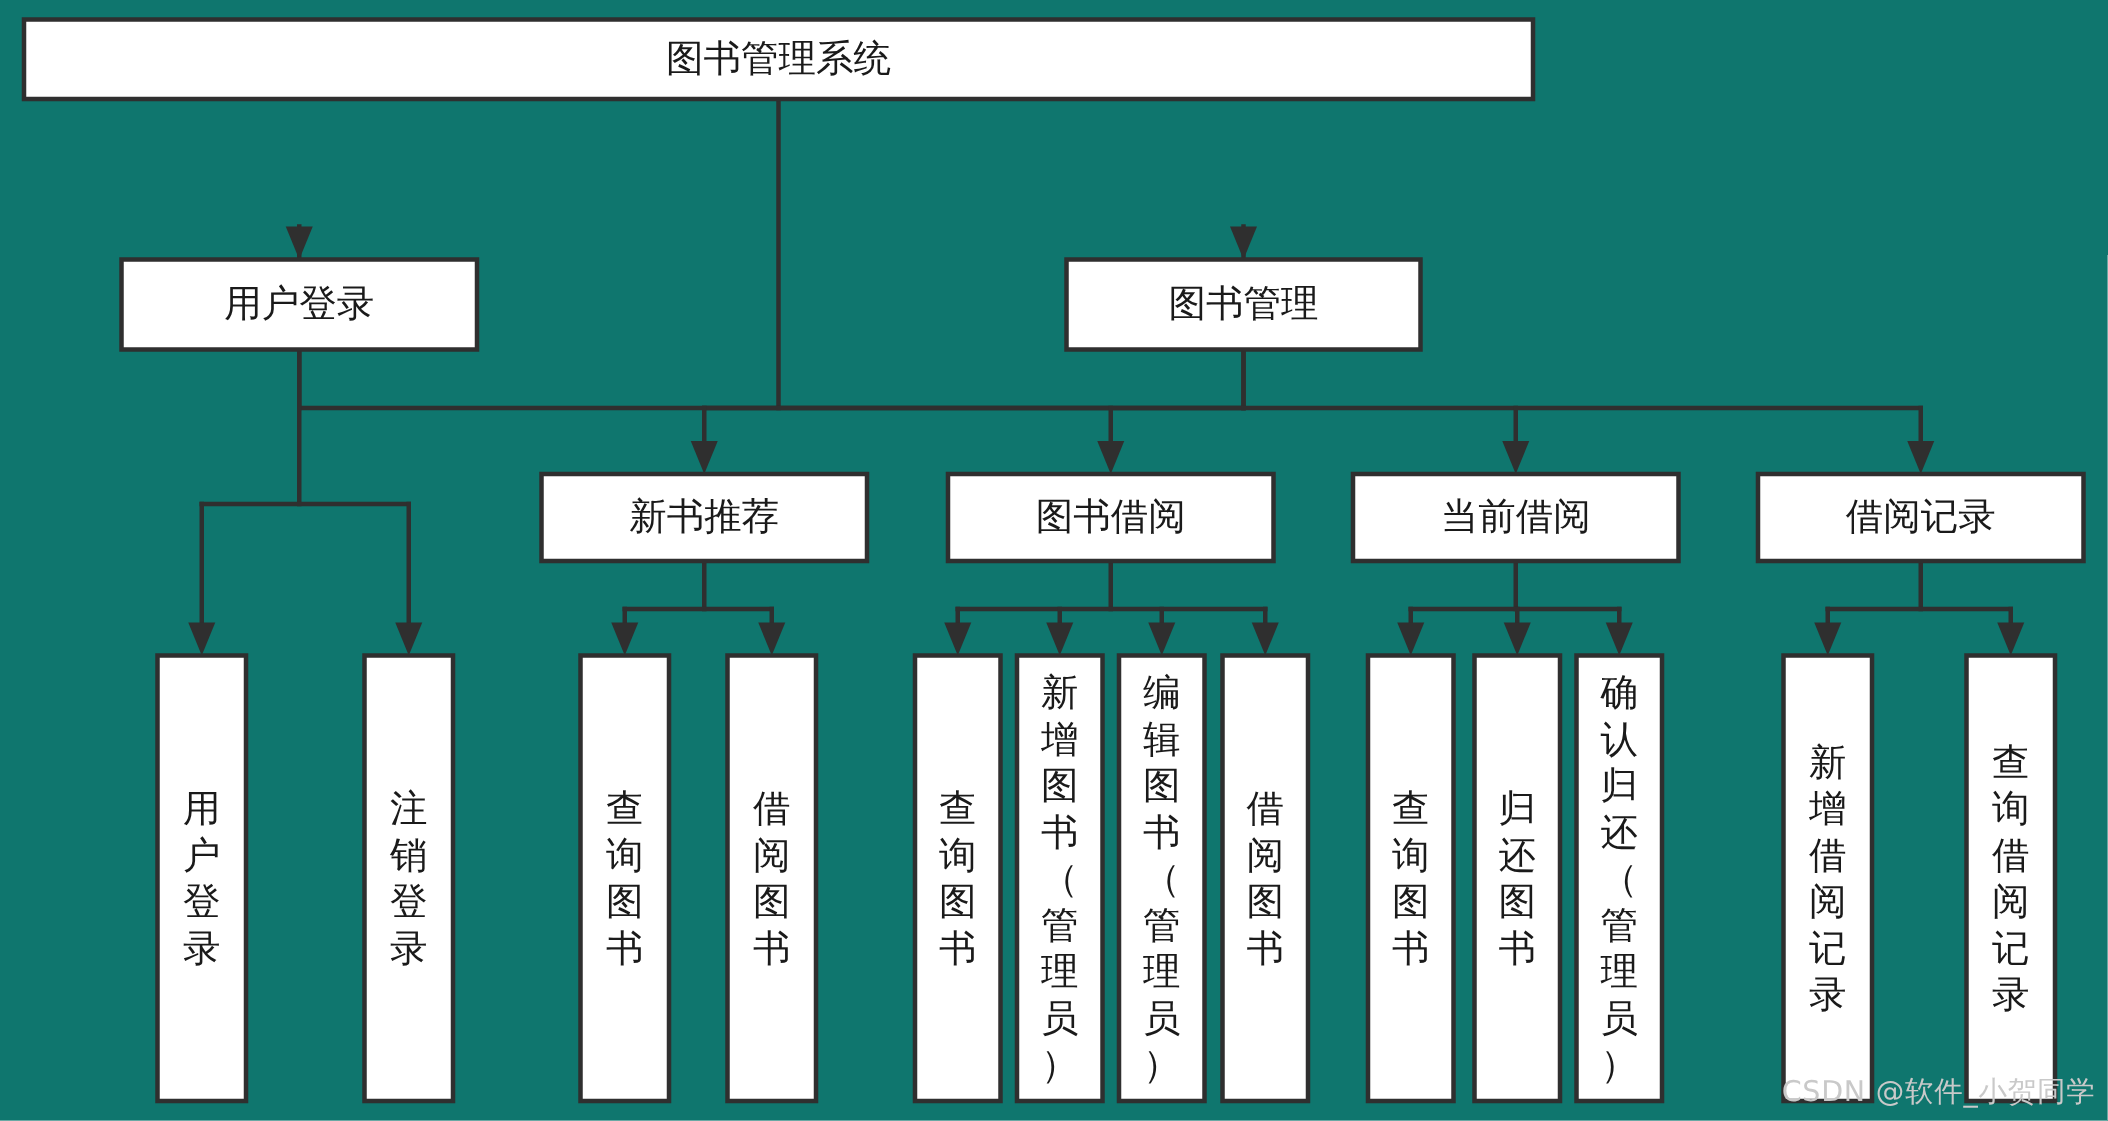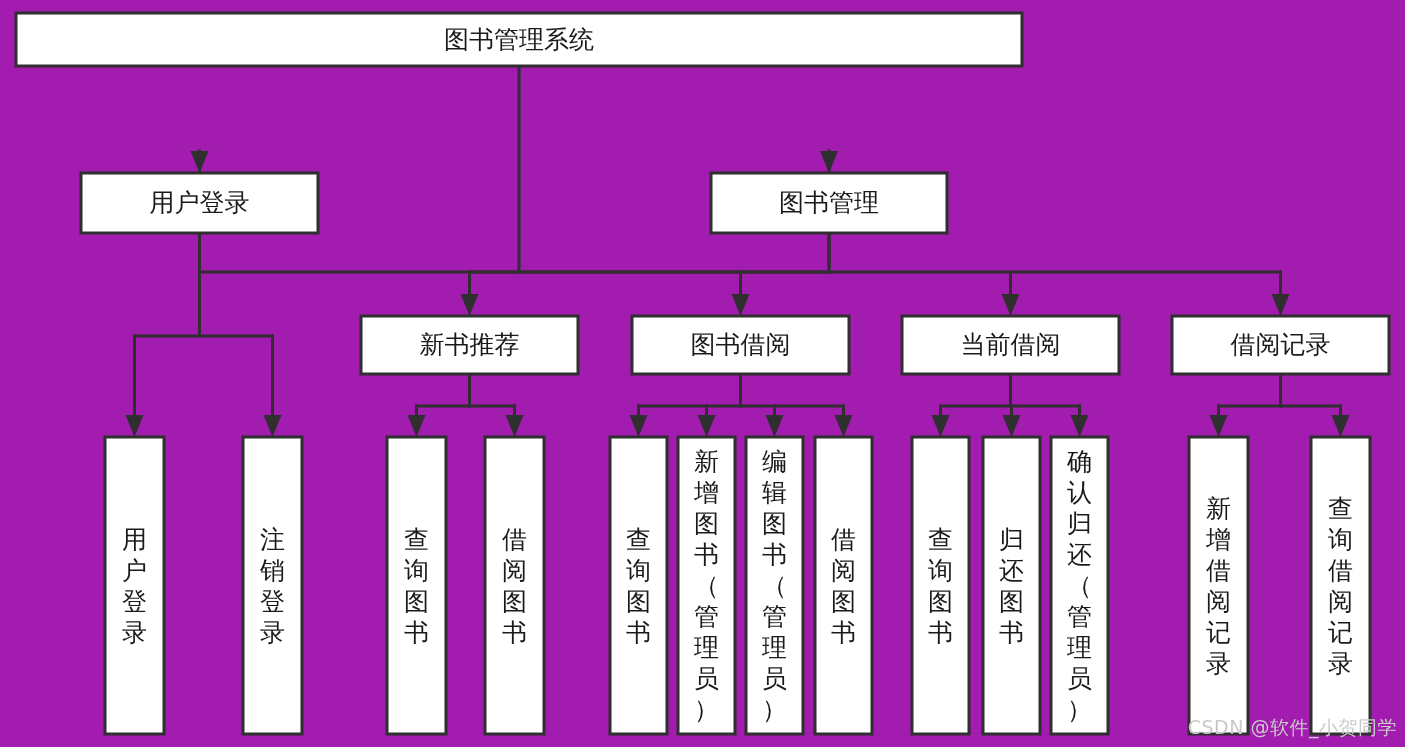--- a/index.html
+++ b/index.html
@@ -10,21 +10,21 @@
   body {
     width: 1405px;
     height: 747px;
     overflow: hidden;
     font-family: "DejaVu Sans", "Liberation Sans", sans-serif;
   }
   #diagram-root {
     position: relative;
     width: 1405px;
     height: 747px;
-    background: #a21caf;
+    background: #0f766e;
   }
   svg#flow-svg {
     position: absolute;
     left: 0;
     top: 0;
     width: 1405px;
     height: 747px;
     display: block;
   }
   .node-box {

